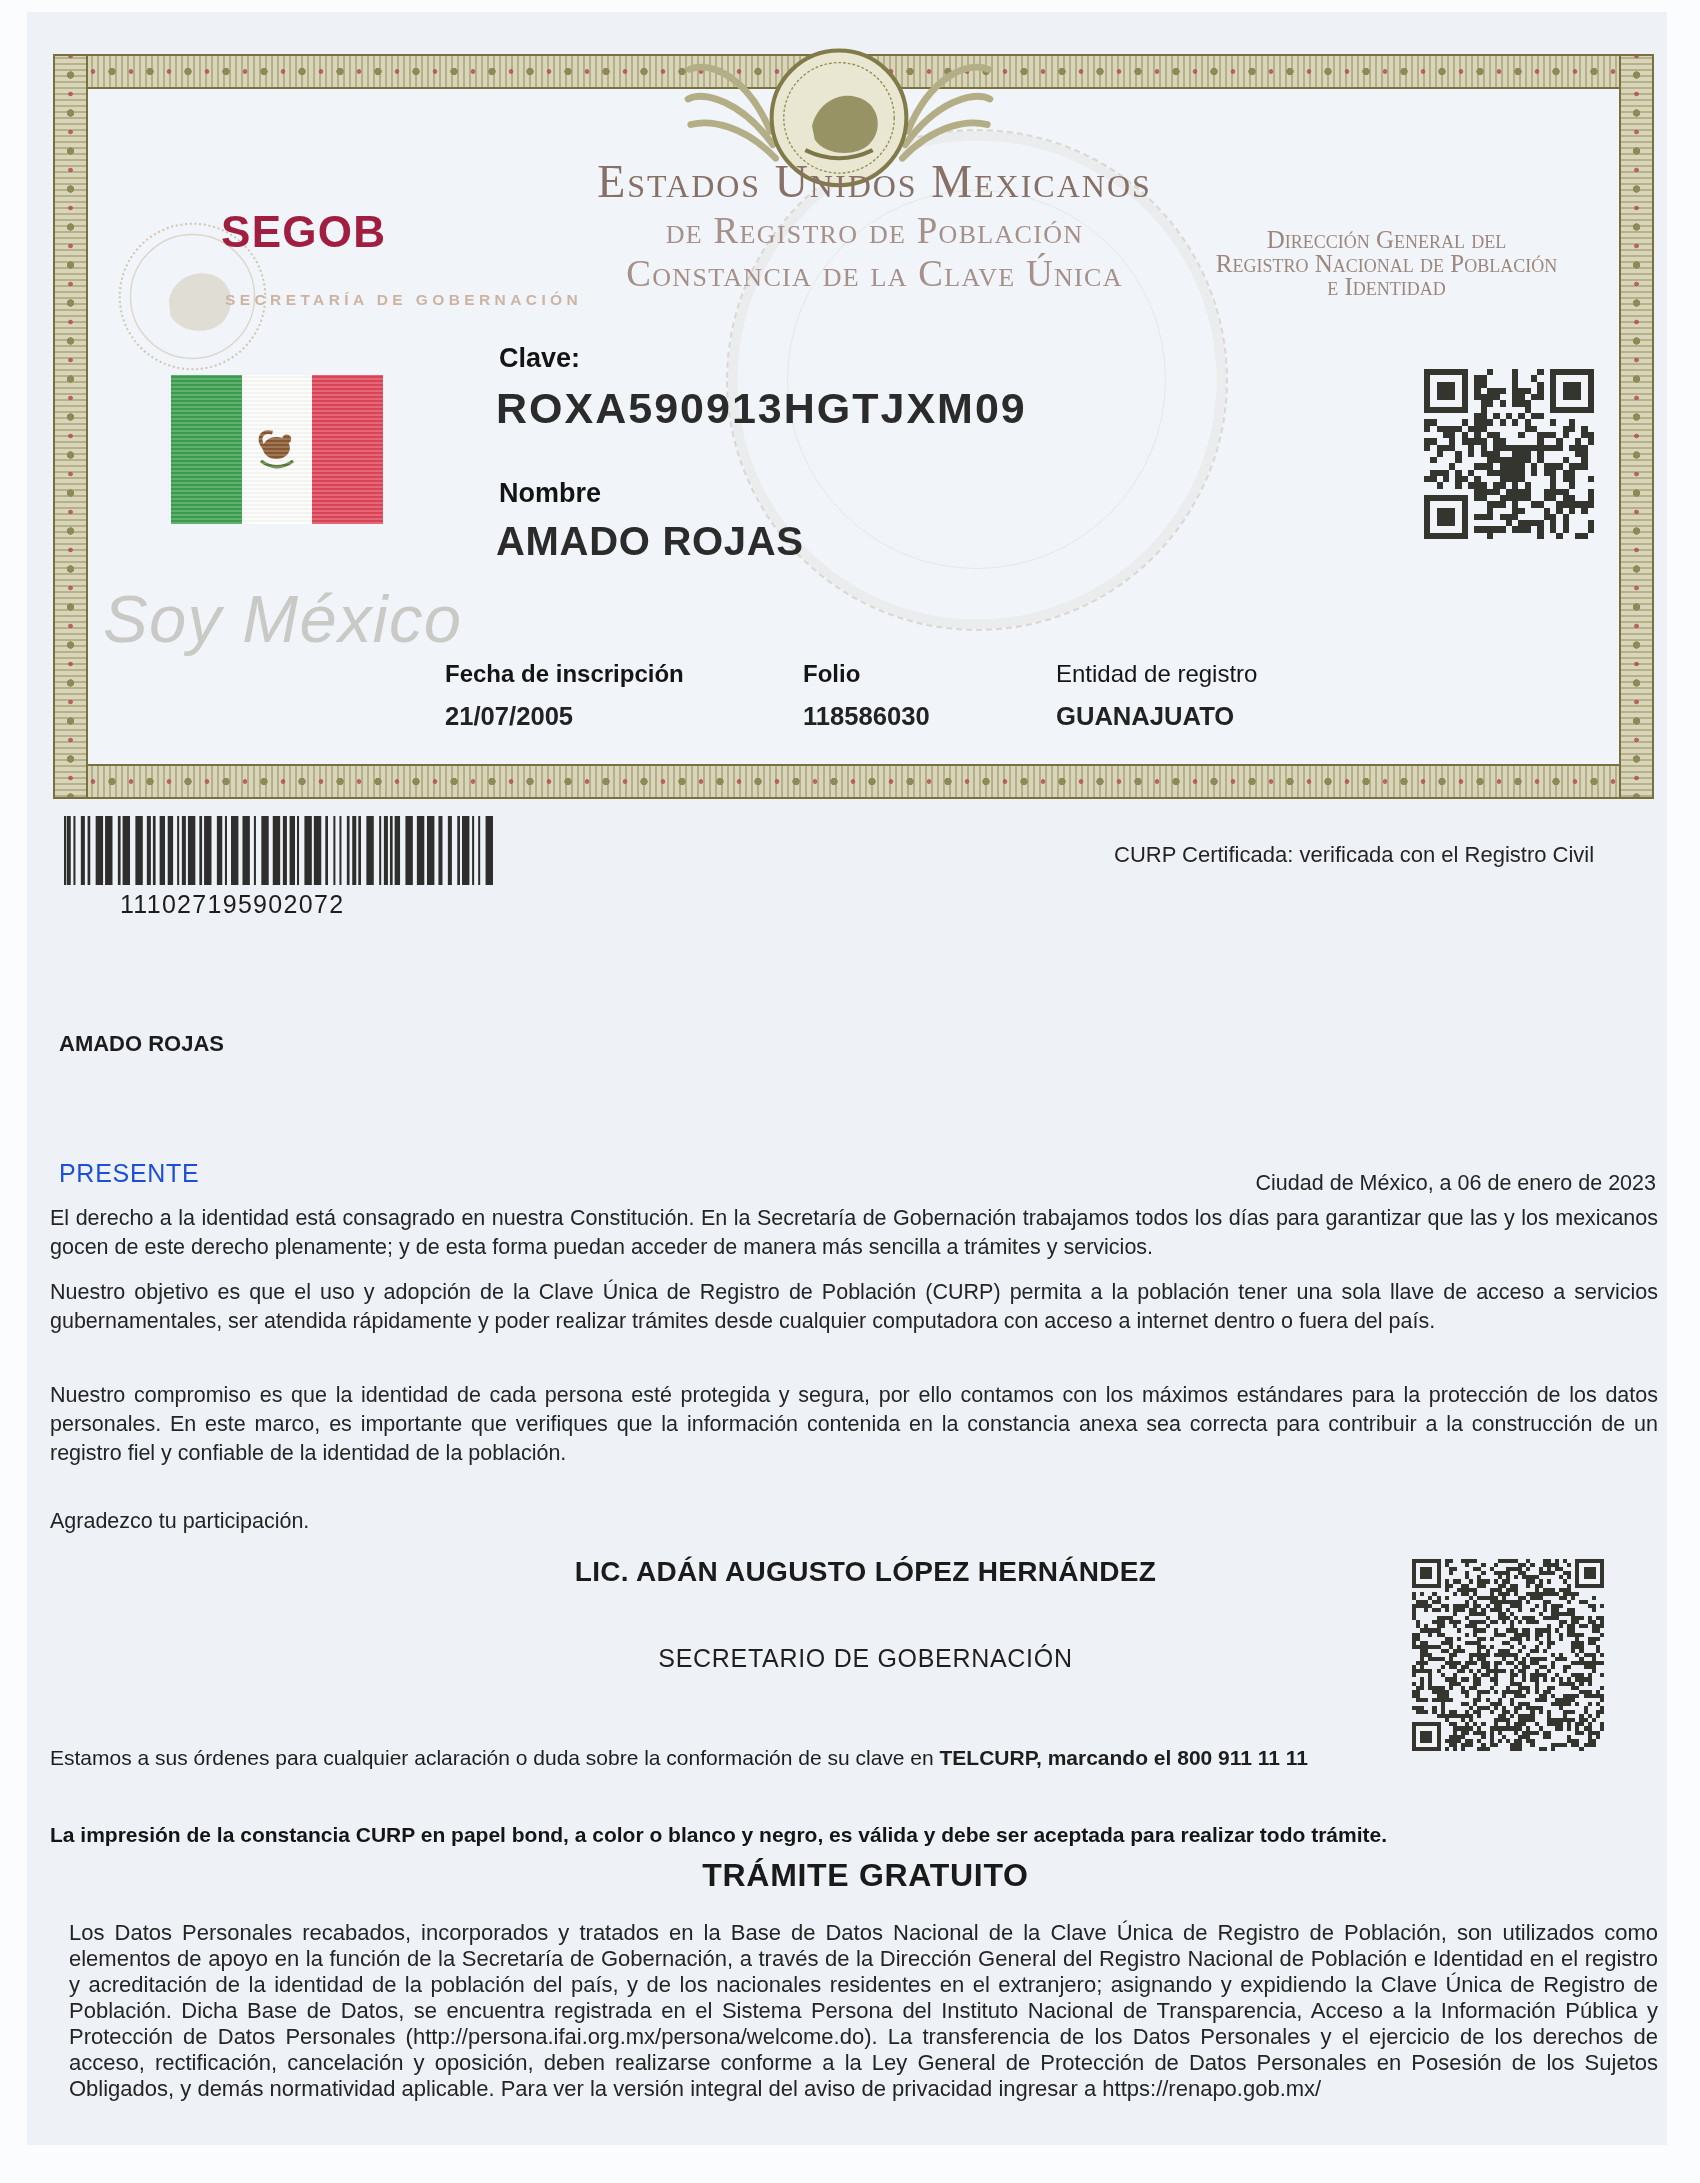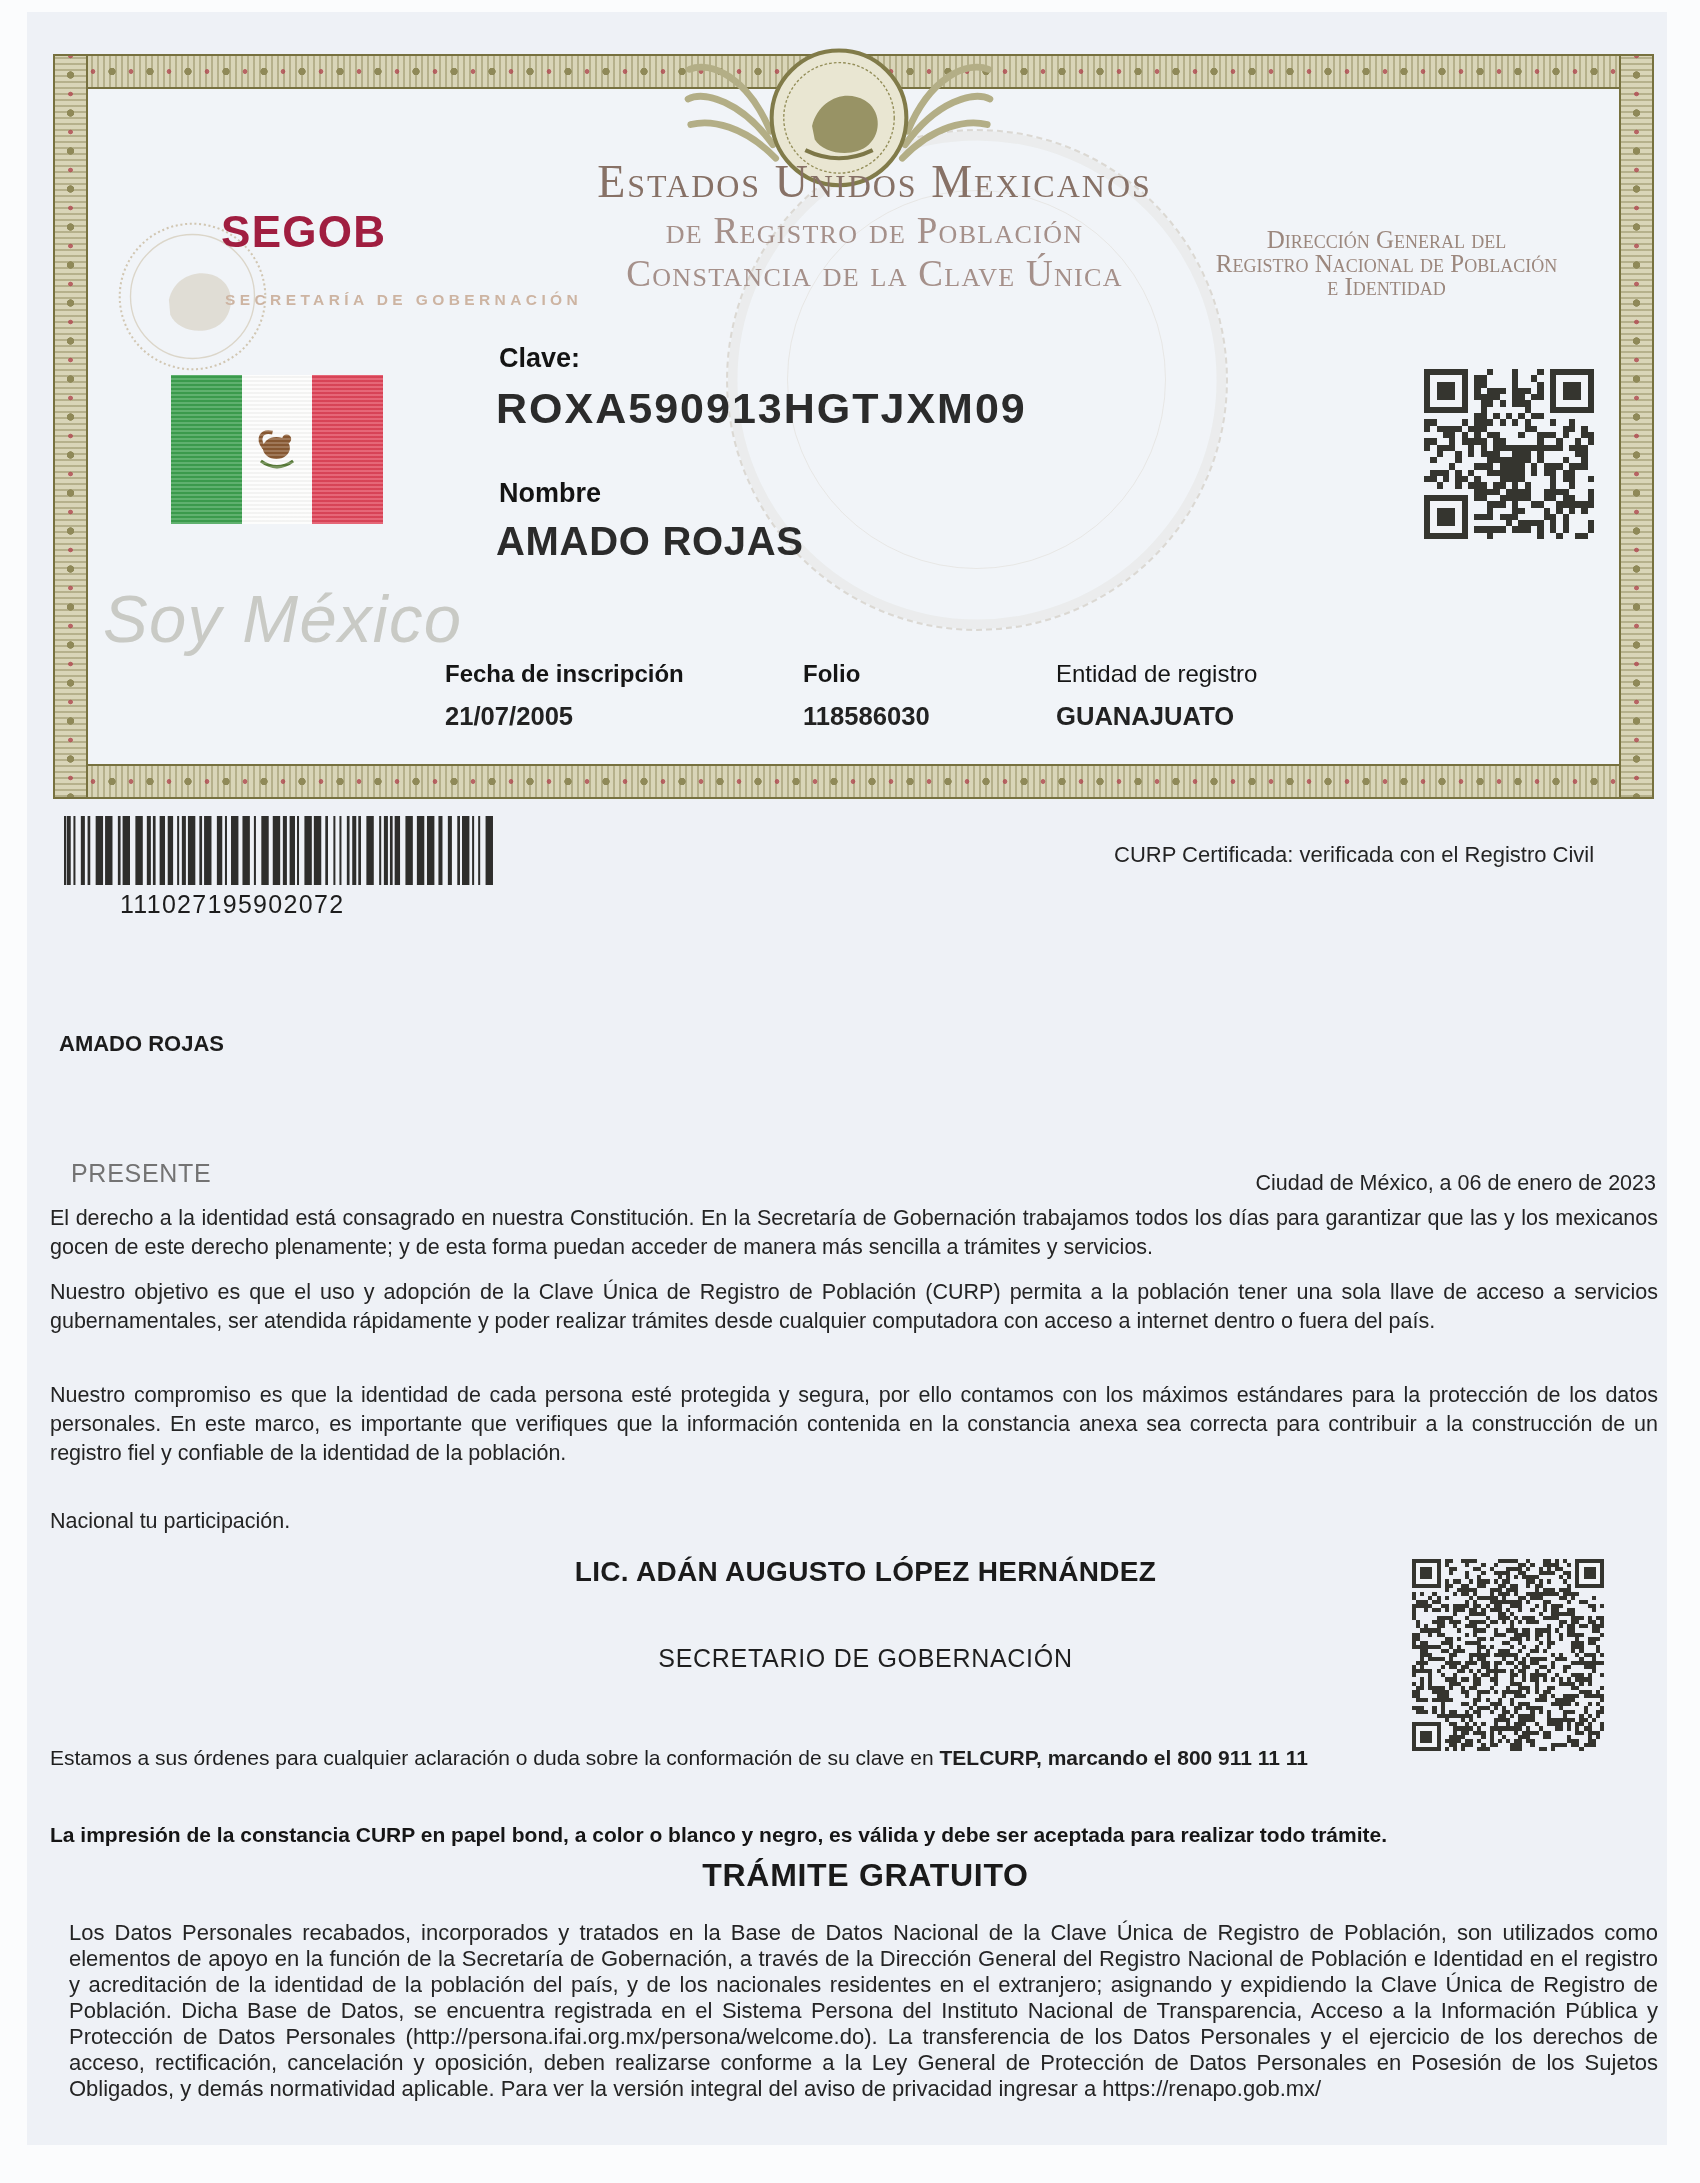--- a/index.html
+++ b/index.html
@@ -71,21 +71,21 @@
   .fld-label{position:absolute;top:606px;font-size:24px;font-weight:bold;color:#151515;}
   .fld-value{position:absolute;top:648px;font-size:25.6px;font-weight:bold;color:#222;}
   .f1{left:392px;} .f2{left:750px;} .f3{left:1003px;}
   .fld-label.f3{font-weight:normal;}
   
   .barcode{position:absolute;left:64px;top:816px;width:431px;height:69px;}
   .barcode-number{position:absolute;left:120px;top:890px;font-size:25px;letter-spacing:1.3px;color:#1d1d1d;}
   .cert-note{position:absolute;left:1114px;top:842px;font-size:22px;color:#242424;}
   
   .addressee{position:absolute;left:59px;top:1031px;font-size:22px;font-weight:bold;color:#1c1c1c;}
-  .salutation{position:absolute;left:59px;top:1159px;font-size:25px;color:#737373;letter-spacing:0.7px;margin-left:12px;}
+  .salutation{position:absolute;left:59px;top:1159px;font-size:25px;color:#1d4ed8;letter-spacing:0.7px;}
   .dateline{position:absolute;left:1010px;top:1171px;width:646px;text-align:right;font-size:21.5px;color:#242424;}
   .para{position:absolute;left:50px;width:1608px;font-size:21.5px;line-height:29px;color:#242424;text-align:justify;}
   .p1{top:1204px;} .p2{top:1278px;} .p3{top:1381px;}
   .closing{position:absolute;left:50px;top:1509px;font-size:21.5px;color:#242424;}
   .sig-name{position:absolute;left:30px;top:1556px;width:1671px;text-align:center;font-size:28px;font-weight:bold;color:#1b1b1b;letter-spacing:0.3px;}
   .sig-title{position:absolute;left:30px;top:1644px;width:1671px;text-align:center;font-size:25px;color:#1f1f1f;letter-spacing:0.7px;}
   .qr2{position:absolute;left:1412px;top:1559px;width:192px;height:192px;}
   .contact{position:absolute;left:50px;top:1746px;font-size:21px;color:#1e1e1e;}
   .contact b{font-weight:bold;}
   .print-notice{position:absolute;left:50px;top:1823px;font-size:21px;font-weight:bold;color:#151515;}
@@ -509,21 +509,21 @@
 <div class="barcode-number">111027195902072</div>
 <div class="cert-note">CURP Certificada: verificada con el Registro Civil</div>
 
 <div class="addressee">AMADO ROJAS</div>
 <div class="salutation">PRESENTE</div>
 <div class="dateline">Ciudad de México, a 06 de enero de 2023</div>
 
 <div class="para p1">El derecho a la identidad está consagrado en nuestra Constitución. En la Secretaría de Gobernación trabajamos todos los días para garantizar que las y los mexicanos gocen de este derecho plenamente; y de esta forma puedan acceder de manera más sencilla a trámites y servicios.</div>
 <div class="para p2">Nuestro objetivo es que el uso y adopción de la Clave Única de Registro de Población (CURP) permita a la población tener una sola llave de acceso a servicios gubernamentales, ser atendida rápidamente y poder realizar trámites desde cualquier computadora con acceso a internet dentro o fuera del país.</div>
 <div class="para p3">Nuestro compromiso es que la identidad de cada persona esté protegida y segura, por ello contamos con los máximos estándares para la protección de los datos personales. En este marco, es importante que verifiques que la información contenida en la constancia anexa sea correcta para contribuir a la construcción de un registro fiel y confiable de la identidad de la población.</div>
-<div class="closing">Nacional tu participación.</div>
+<div class="closing">Agradezco tu participación.</div>
 
 <div class="sig-name">LIC. ADÁN AUGUSTO LÓPEZ HERNÁNDEZ</div>
 <div class="sig-title">SECRETARIO DE GOBERNACIÓN</div>
 
 <svg id="qr2" class="qr2" fill="#35352f" shape-rendering="crispEdges" viewBox="0 0 47 47">
     <rect x="8" y="0" width="1" height="1"></rect>
     <rect x="9" y="0" width="1" height="1"></rect>
     <rect x="12" y="0" width="1" height="1"></rect>
     <rect x="13" y="0" width="1" height="1"></rect>
     <rect x="14" y="0" width="1" height="1"></rect>

